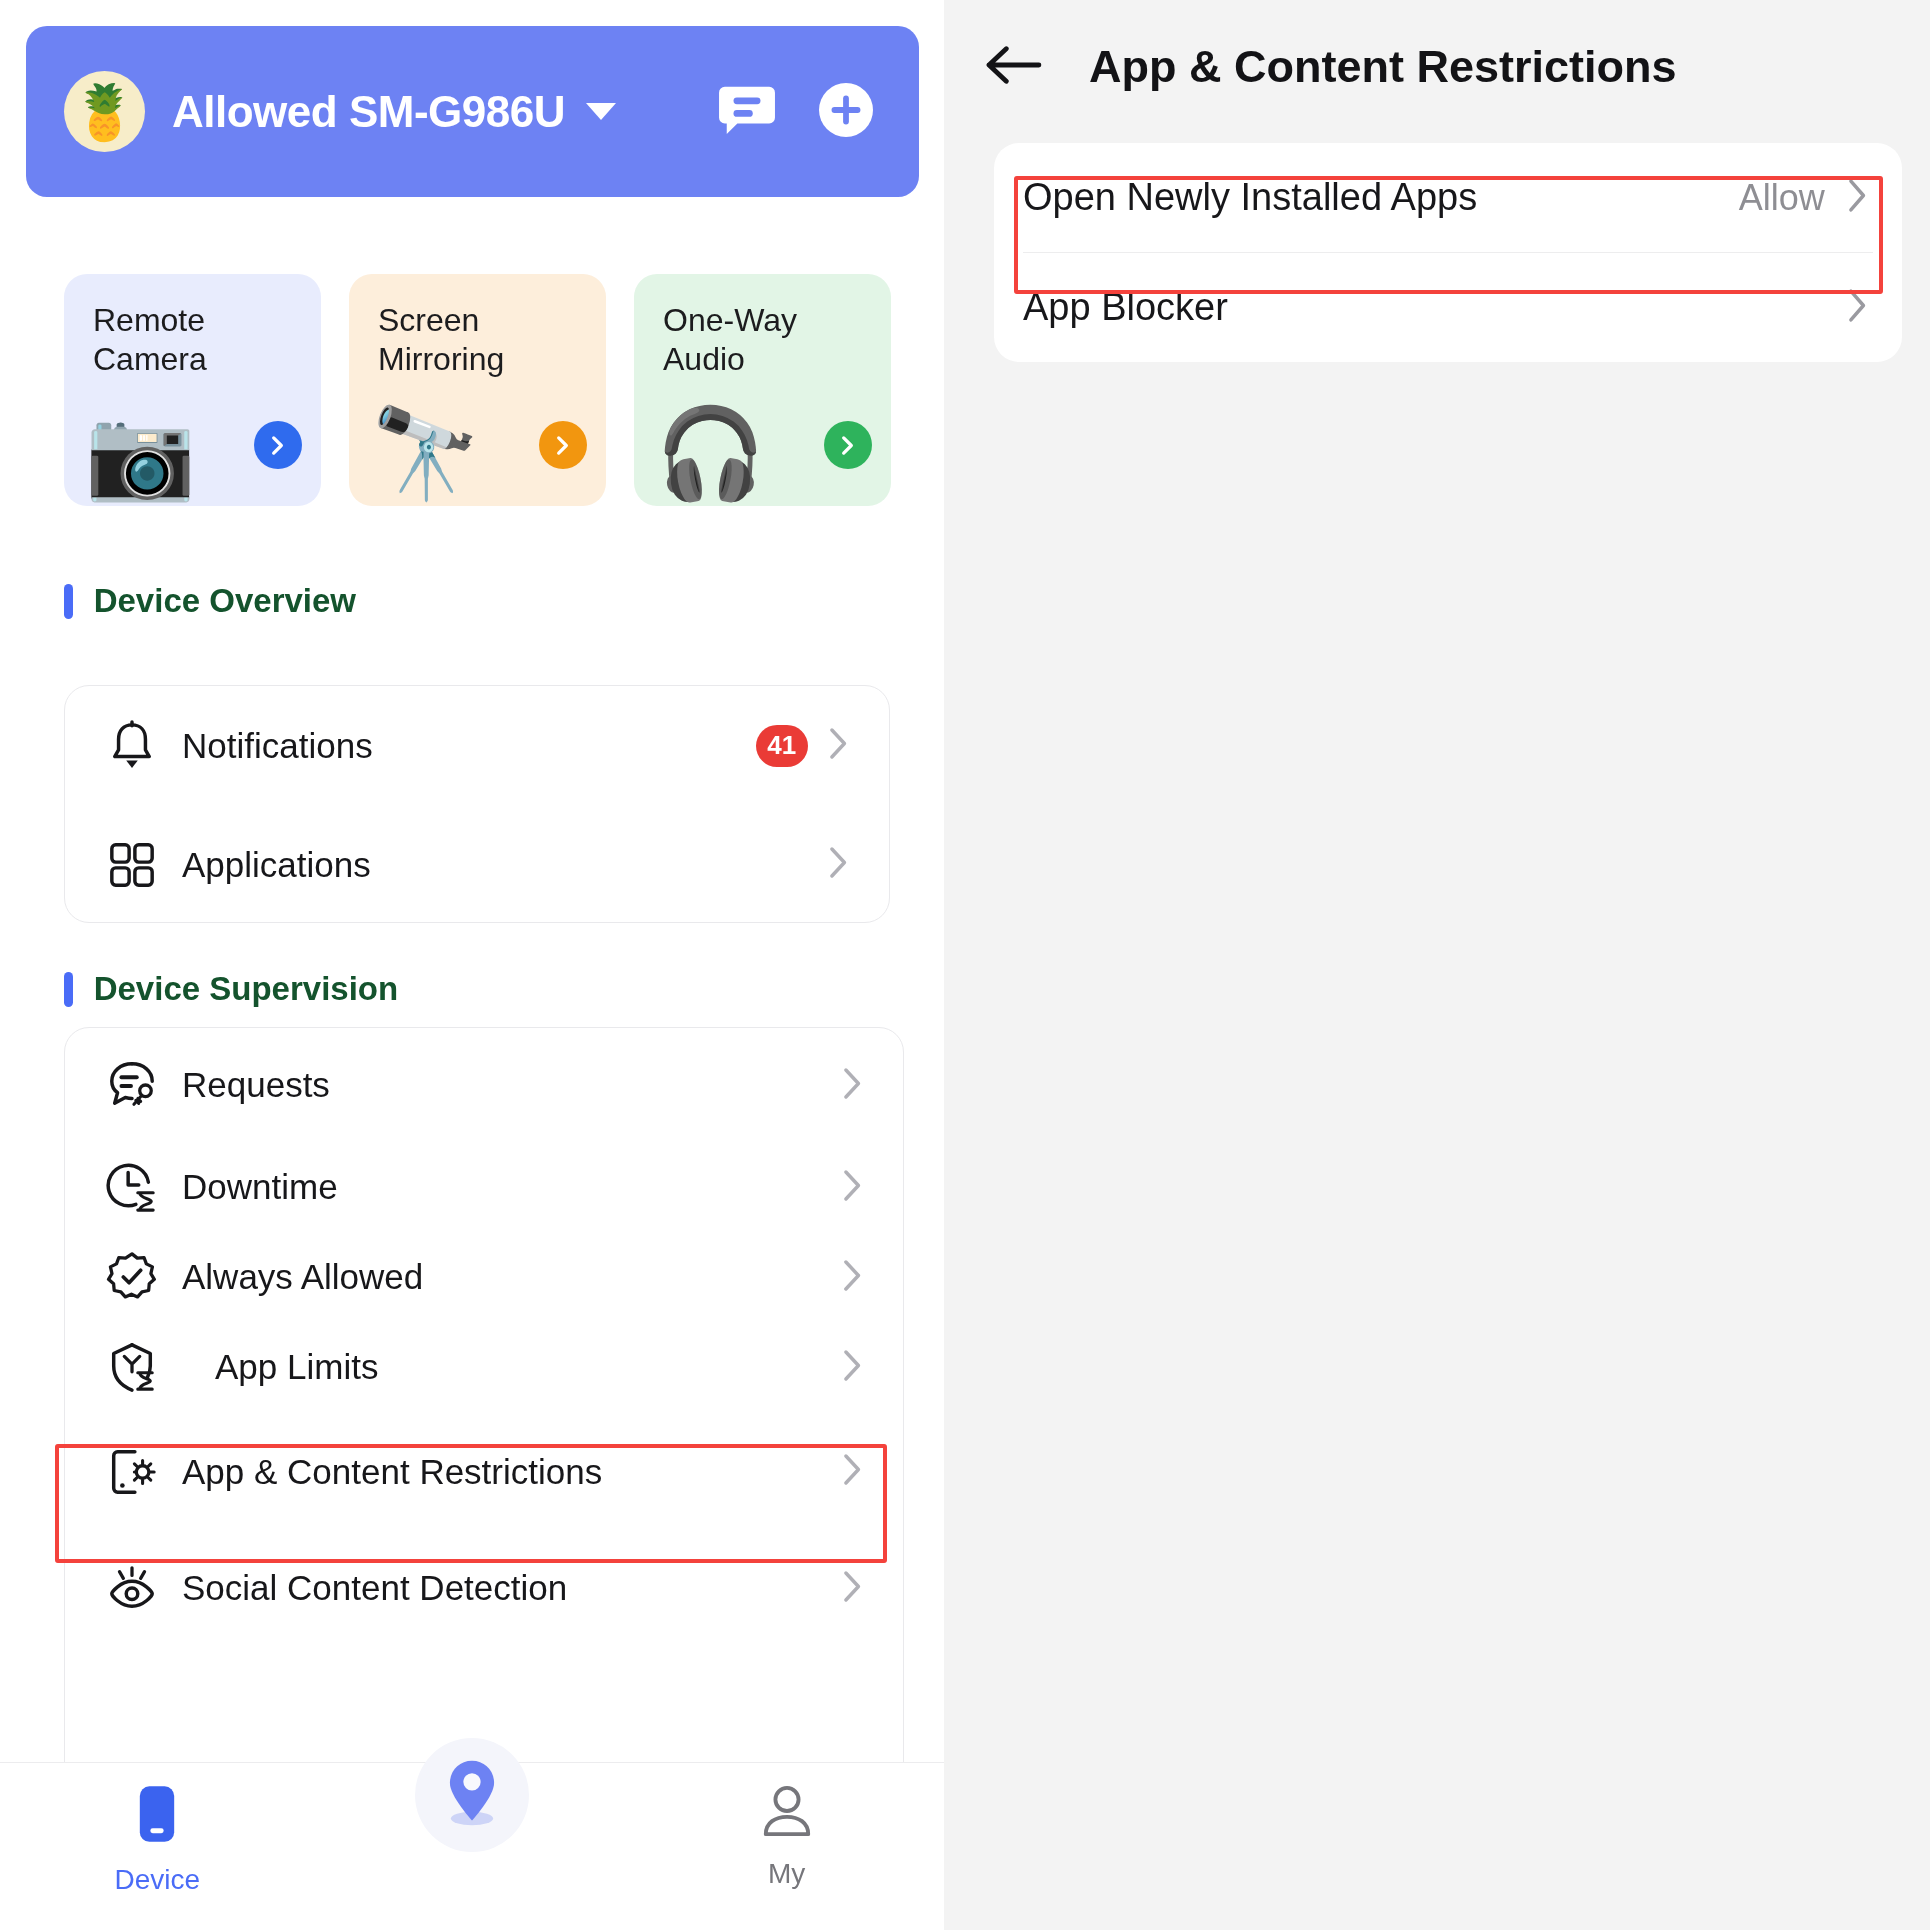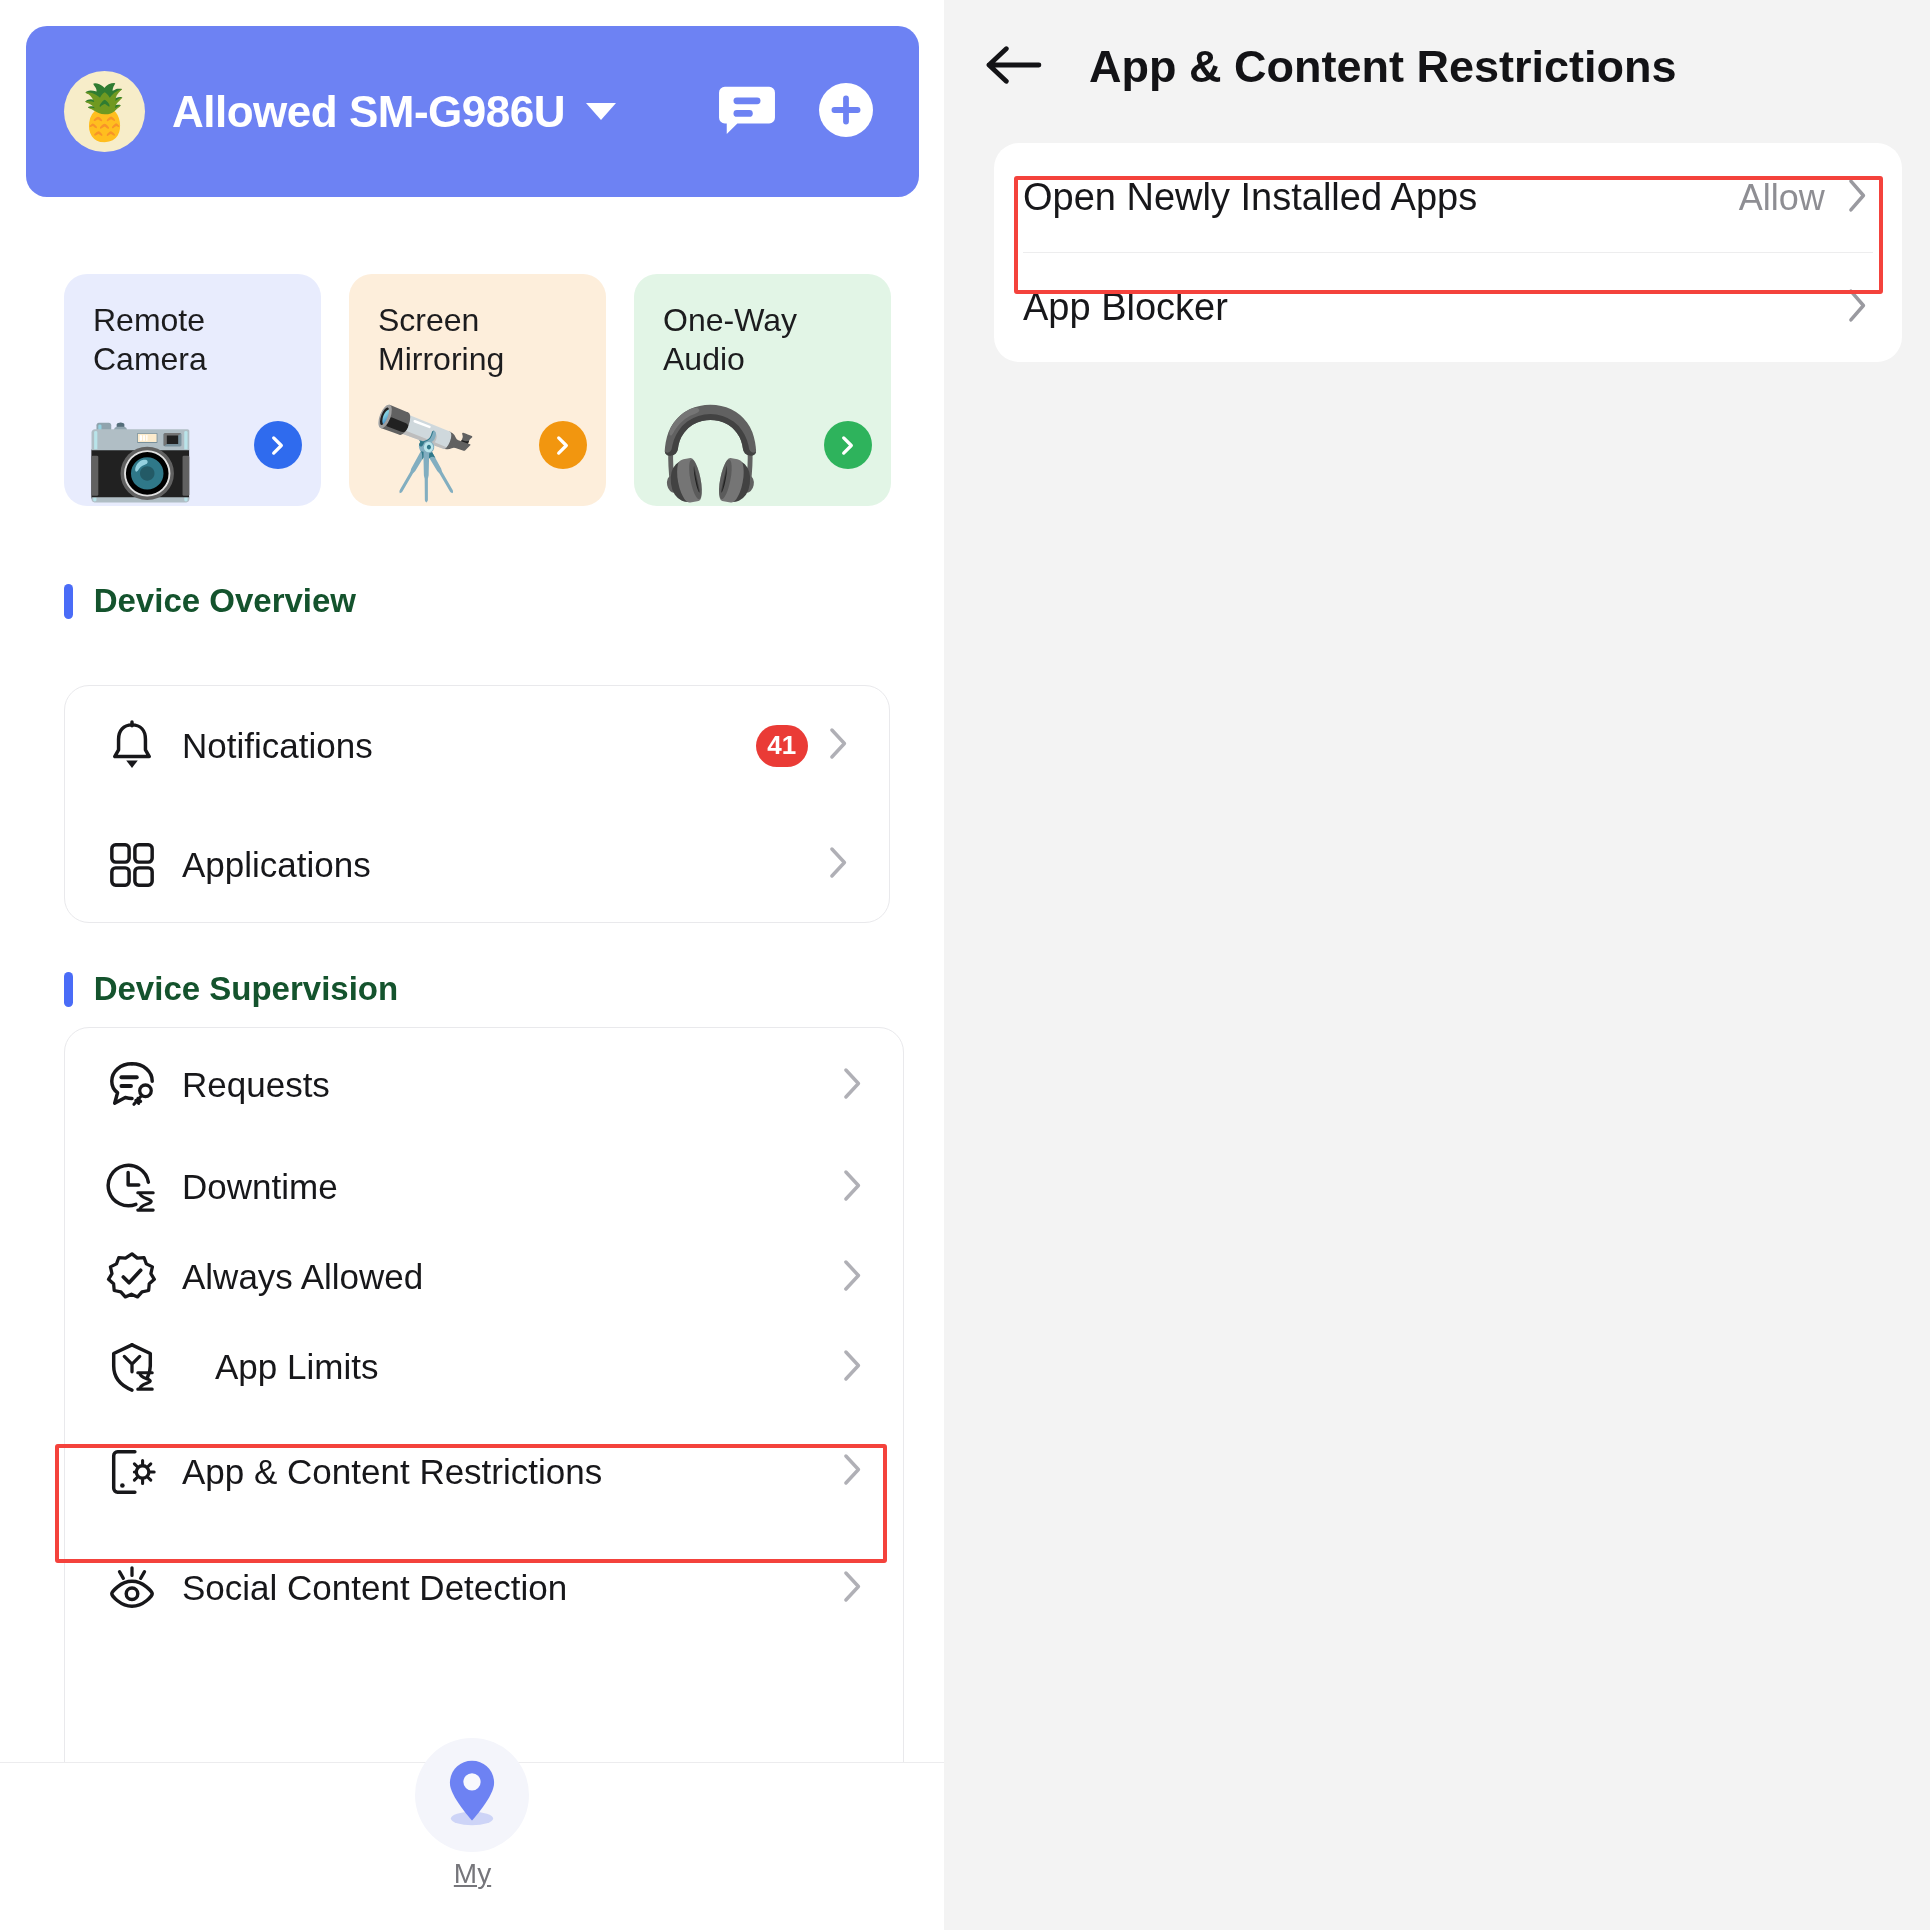--- a/index.html
+++ b/index.html
@@ -151,21 +151,21 @@
     display: flex; align-items: flex-start;
   }
   .nav-item {
     width: 315px; height: 168px;
     display: flex; flex-direction: column;
     align-items: center; justify-content: flex-start;
     padding-top: 21px;
   }
   .nav-label { font-size: 28px; margin-top: 13.5px; }
   .nav-label.active { color: #4a6cf7; }
-  .nav-label.idle { color: #76767b; text-decoration: underline; }
+  .nav-label.idle { color: #76767b; }
   .fab {
     position: absolute;
     left: 50%; transform: translateX(-50%);
     top: -25px;
     width: 114px; height: 114px; border-radius: 50%;
     background: #f4f5fb;
     display:flex; align-items:center; justify-content:center;
   }
 
   
@@ -430,20 +430,29 @@
               <path d="M3 3 L16 17 L3 31" fill="none" stroke="#b0b0b6" stroke-width="3.6" stroke-linecap="round" stroke-linejoin="round"></path>
             </svg>
         </div>
       </div>
     </div>
 
     <div class="hl-left"></div>
 
     <div class="bottom-nav">
 
+      <div class="nav-item">
+        <span>
+          <svg width="42" height="62" viewBox="0 0 44 64" aria-hidden="true">
+            <rect x="4" y="2" width="36" height="58" rx="10" fill="#3b63ef"></rect>
+            <rect x="15" y="46" width="14" height="5" rx="2.5" fill="#ffffff"></rect>
+          </svg>
+        </span>
+        <span class="nav-label active">Device</span>
+      </div>
 
       <div class="nav-item">
         <div class="fab">
           <span>
             <svg width="64" height="73" viewBox="0 0 66 76" aria-hidden="true">
               <ellipse cx="33" cy="64" rx="22" ry="7" fill="#cdd4f7"></ellipse>
               <path d="M33 4 C20 4 10 14 10 27 C10 41 33 66 33 66 C33 66 56 41 56 27 C56 14 46 4 33 4 z" fill="#6d82f3"></path>
               <circle cx="33" cy="26" r="9" fill="#f8f9fd"></circle>
             </svg>
           </span>

